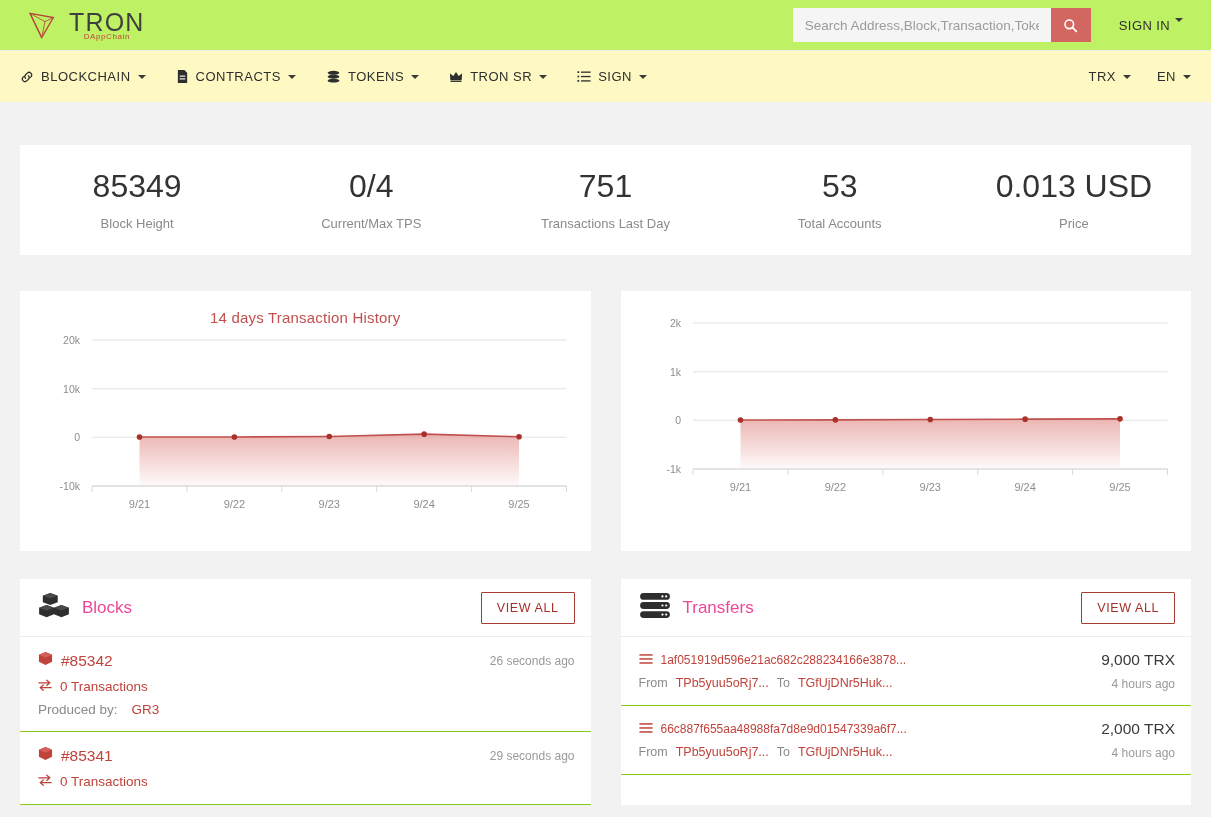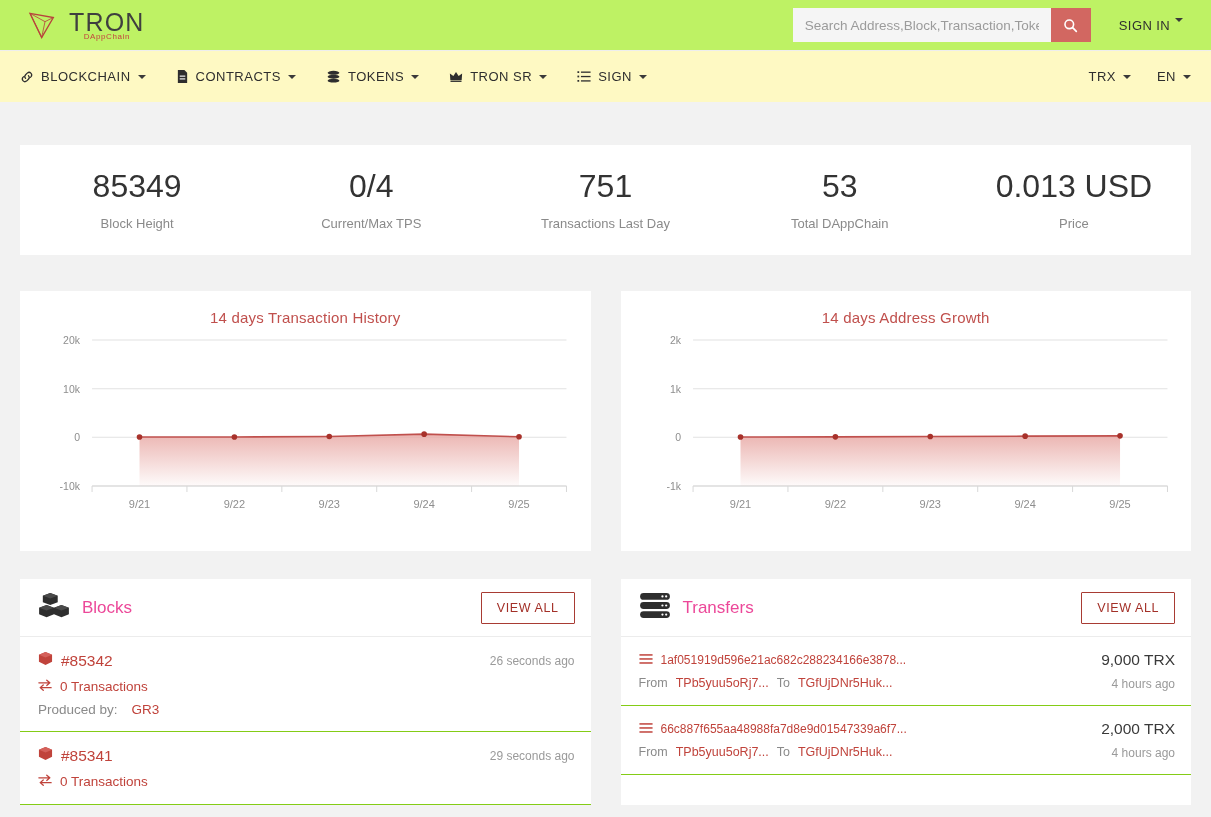--- a/index.html
+++ b/index.html
@@ -373,21 +373,21 @@
     <div class="stat">
       <div class="stat-value">0/4</div>
       <div class="stat-label">Current/Max TPS</div>
     </div>
     <div class="stat">
       <div class="stat-value">751</div>
       <div class="stat-label">Transactions Last Day</div>
     </div>
     <div class="stat">
       <div class="stat-value">53</div>
-      <div class="stat-label">Total DAppChain</div>
+      <div class="stat-label">Total Accounts</div>
     </div>
     <div class="stat">
       <div class="stat-value">0.013 USD</div>
       <div class="stat-label">Price</div>
     </div>
   </div>
 
   <div class="charts-row">
     <div class="chart-card">
       <div class="chart-title">14 days Transaction History</div>
@@ -421,21 +421,20 @@
           <circle cx="403.8" cy="108.17" r="2.8" fill="#a8322b"></circle>
           <circle cx="498.59999999999997" cy="110.74933333333334" r="2.8" fill="#a8322b"></circle>
           <text x="119.4" y="182" text-anchor="middle" class="xaxis-label">9/21</text>
           <text x="214.2" y="182" text-anchor="middle" class="xaxis-label">9/22</text>
           <text x="309" y="182" text-anchor="middle" class="xaxis-label">9/23</text>
           <text x="403.8" y="182" text-anchor="middle" class="xaxis-label">9/24</text>
           <text x="498.59999999999997" y="182" text-anchor="middle" class="xaxis-label">9/25</text>
         </svg>
     </div>
     <div class="chart-card">
-      <div class="chart-title">14 days Address Growth</div>
       <svg class="chart-svg" id="chart1" viewBox="0 0 570 205" preserveAspectRatio="none">
           <defs>
             <linearGradient id="g1" x1="0" y1="0" x2="0" y2="1">
               <stop offset="0%" stop-color="#e8a9a5" stop-opacity="0.85"></stop>
               <stop offset="100%" stop-color="#e8a9a5" stop-opacity="0.05"></stop>
             </linearGradient>
           </defs>
           <line x1="72" y1="14" x2="546" y2="14" stroke="#e2e2e2" stroke-width="1"></line>
           <text x="60" y="18" text-anchor="end" class="axis-label">2k</text>
           <line x1="72" y1="62.666666666666664" x2="546" y2="62.666666666666664" stroke="#e2e2e2" stroke-width="1"></line>

